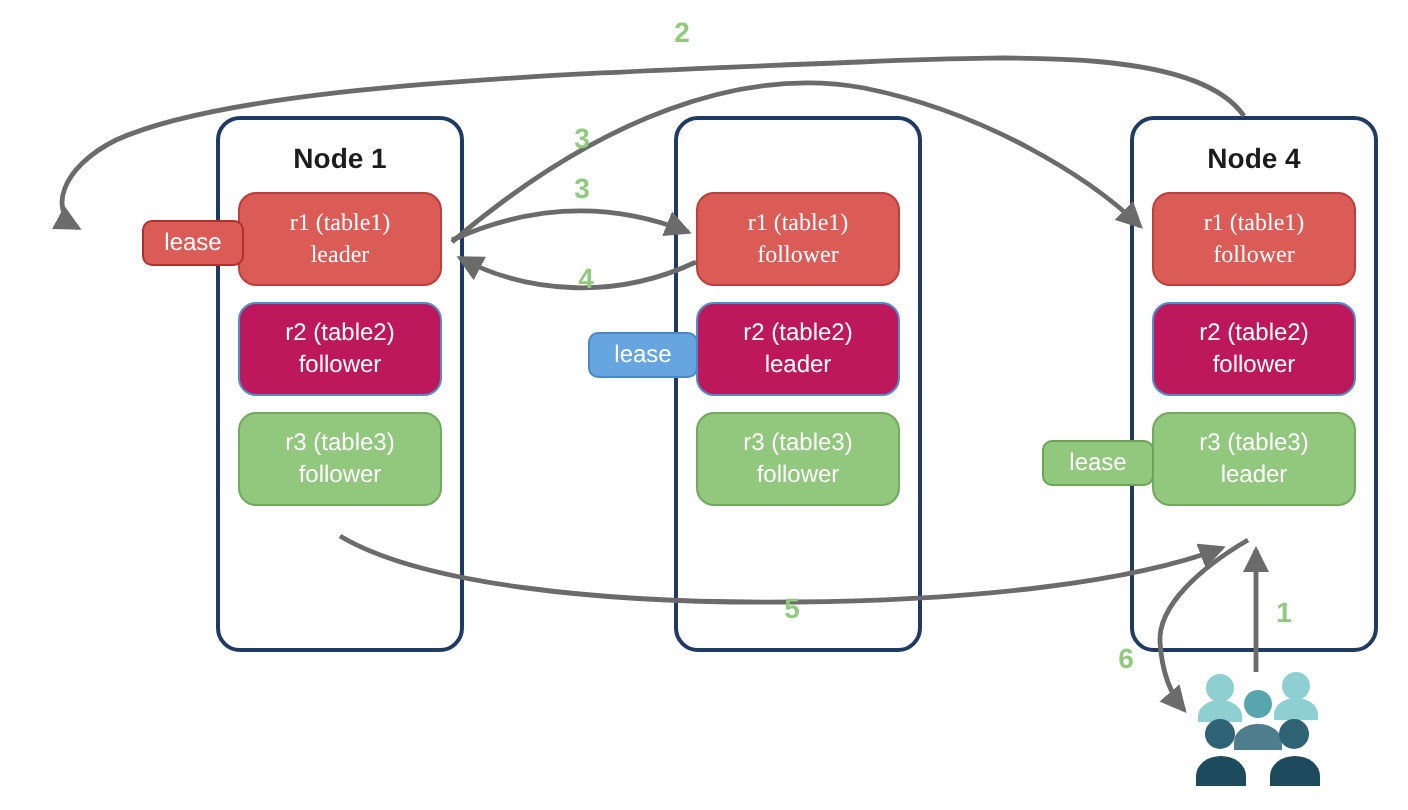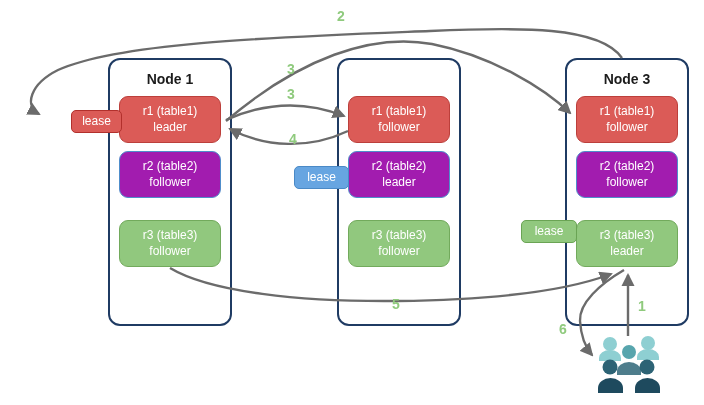--- a/index.html
+++ b/index.html
@@ -18,24 +18,24 @@
   .node-title {
     text-align:center; font-weight:bold; font-size:14px; color:#1c1c1c;
     margin-top:11px;
   }
   .replica {
     position:absolute; left:9px; width:102px; height:47px; border-radius:9px;
     color:#ffffff; font-size:12px; text-align:center;
     display:flex; flex-direction:column; justify-content:center;
     line-height:1.3; box-sizing:border-box;
   }
-  .replica.red   { background:#db5b57; border:1.5px solid #bc3f3b; }
-  .replica.blue  { background:#a21caf; border:1.5px solid #4f8ecb; }
+  .replica.red   { background:#db5b57; border:1.5px solid #bc3f3b;font-family:Liberation Serif, serif; }
+  .replica.blue  { background:#be185d; border:1.5px solid #4f8ecb; }
   .replica.green { background:#91c87e; border:1.5px solid #72aa5c; }
-  .pos-r1 { top:36px; } .pos-r2 { top:91px; } .pos-r3 { top:160px; }
+  .pos-r1 { top:36px; } .pos-r2 { top:91px; } .pos-r3 { top:146px; }
 
   .lease {
     position:absolute; z-index:3; height:23px; line-height:20px;
     border-radius:5px; color:#ffffff; font-size:12px; text-align:center;
     box-sizing:border-box;
     margin-left:16px;
   }
   .lease.red   { left:55px;  top:110px; width:51px; background:#db5b57; border:1.5px solid #b2302c; }
   .lease.blue  { left:278px; top:166px; width:55px; background:#67a5e1; border:1.5px solid #4a89c6; }
   .lease.green { left:505px; top:220px; width:56px; background:#91c87e; border:1.5px solid #6aa454; }
@@ -99,21 +99,21 @@
     <span>r2 (table2)</span>
     <span>leader</span>
   </div>
   <div class="replica green pos-r3">
     <span>r3 (table3)</span>
     <span>follower</span>
   </div>
 </div>
 
 <div class="node" style="left:565px">
-  <div class="node-title">Node 3</div>
+  <div class="node-title">Node 4</div>
   <div class="replica red pos-r1">
     <span>r1 (table1)</span>
     <span>follower</span>
   </div>
   <div class="replica blue pos-r2">
     <span>r2 (table2)</span>
     <span>follower</span>
   </div>
   <div class="replica green pos-r3">
     <span>r3 (table3)</span>

